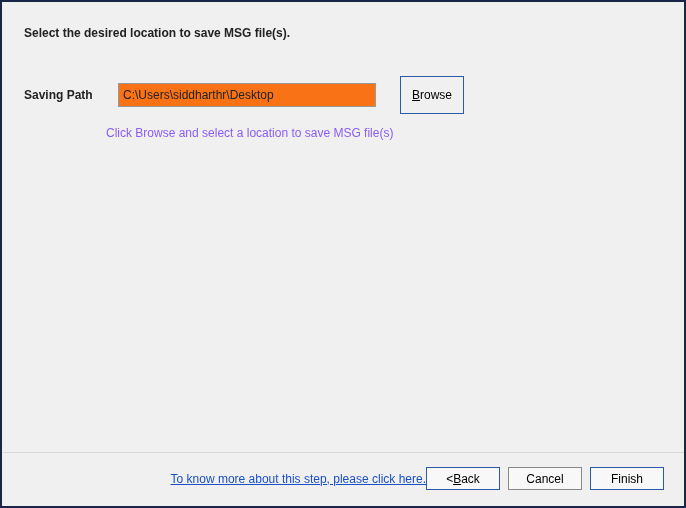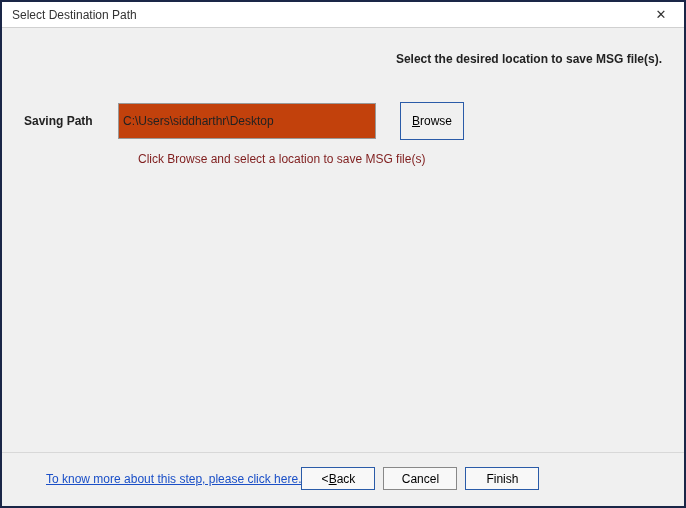--- a/index.html
+++ b/index.html
@@ -48,69 +48,68 @@
       padding: 24px 22px 0 22px;
       position: relative;
       display: flex;
       flex-direction: column;
     }
     .heading {
       font-weight: bold;
       font-size: 12px;
       color: #222;
       margin-bottom: 36px;
-      text-align: right;
     }
     .row {
       display: flex;
       align-items: center;
       gap: 12px;
     }
     .label {
       width: 82px;
       font-size: 12px;
       font-weight: bold;
       color: #222;
     }
     .path-input {
       width: 258px;
-      height: 36px;
+      height: 24px;
       border: 1px solid #999;
-      background: #c2410c;
+      background: #f97316;
       padding: 1px 4px;
       font-family: inherit;
       font-size: 12px;
       color: #222;
     }
     .browse-btn {
       margin-left: 12px;
       width: 64px;
       height: 38px;
       border: 1px solid #2a5ba8;
       background: #f0f0f0;
       font-family: inherit;
       font-size: 12px;
       cursor: pointer;
       display: flex;
       align-items: center;
       justify-content: center;
     }
     .browse-btn span { position: relative; }
     .hint {
-      margin-left: 114px;
+      margin-left: 82px;
       margin-top: 12px;
       font-size: 12px;
-      color: #7f1d1d;
+      color: #8b5cf6;
     }
     .footer {
       border-top: 1px solid #d8d8d8;
       padding: 14px 20px 16px 22px;
       display: flex;
       align-items: center;
-      justify-content: flex-start;
+      justify-content: flex-end;
     }
     .help-link {
       color: #1a4fc7;
       text-decoration: underline;
       font-size: 12px;
       cursor: pointer;
       margin-left: 22px;
     }
     .button-row {
       display: flex;
@@ -133,24 +132,20 @@
     }
     .btn-label-u {
       display: inline-block;
     }
     .mn-u { text-decoration: underline; }
   </style>
 </head>
 <body>
 
 <div class="dialog">
-  <div class="titlebar">
-    <span class="titlebar-title">Select Destination Path</span>
-    <div class="close-btn">✕</div>
-  </div>
 
   <div class="content">
     <div class="heading">Select the desired location to save MSG file(s).</div>
 
     <div class="row">
       <div class="label">Saving Path</div>
       <input class="path-input" type="text" value="C:\Users\siddharthr\Desktop" style="">
       <div class="browse-btn">
         <span class="btn-label-u"><span class="mn-u">B</span><span>rowse</span></span>
       </div>

